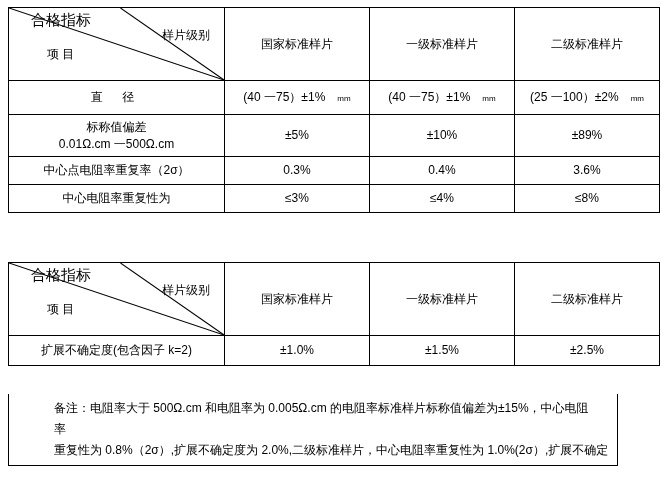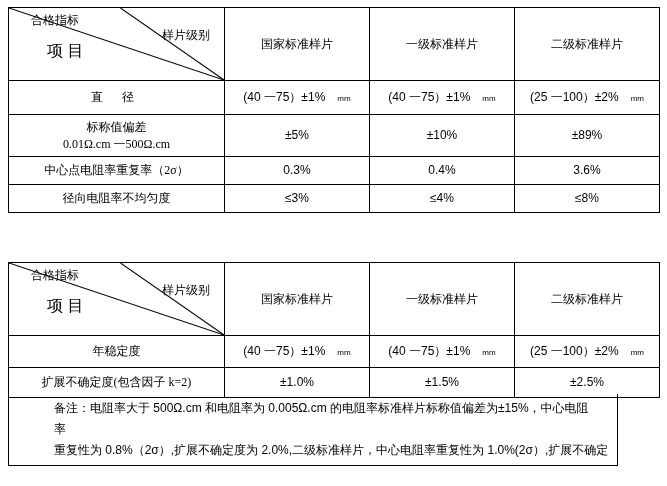--- a/index.html
+++ b/index.html
@@ -66,36 +66,36 @@
     position: absolute;
     right: 14px;
     top: 19px;
     font-size: 12px;
     white-space: nowrap;
   }
   .corner-cell .lbl-index {
     position: absolute;
     left: 22px;
     top: 4px;
-    font-size: 12px;
+    font-size: 15px;
     white-space: nowrap;
+    font-family: Liberation Mono, monospace;
   }
   .corner-cell .lbl-item {
     position: absolute;
     left: 38px;
     bottom: 18px;
-    font-size: 16px;
+    font-size: 12px;
     white-space: nowrap;
   }
   .hdr {
     font-size: 12px;
   }
   .rowlabel {
     font-size: 12px;
-    font-family: Liberation Serif, serif;
   }
   .wide-space {
     letter-spacing: 8px;
   }
   .small-unit {
     font-size: 8px;
     vertical-align: baseline;
     padding-left: 12px;
   }
   .two-line {
@@ -167,21 +167,21 @@
       </tr>
 
       <tr style="height:28px">
         <td class="rowlabel">中心点电阻率重复率（2σ）</td>
         <td>0.3%</td>
         <td>0.4%</td>
         <td>3.6%</td>
       </tr>
 
       <tr style="height:28px">
-        <td class="rowlabel">径向电阻率不均匀度</td>
+        <td class="rowlabel">中心电阻率重复性为</td>
         <td>≤3%</td>
         <td>≤4%</td>
         <td>≤8%</td>
       </tr>
     </tbody>
   </table>
 
   <table class="spec" id="table2">
     <colgroup>
       <col style="width:216px">
@@ -198,26 +198,20 @@
           </svg>
           <span class="lbl-grade">样片级别</span>
           <span class="lbl-index">合格指标</span>
           <span class="lbl-item">项  目</span>
         </td>
         <td class="hdr">国家标准样片</td>
         <td class="hdr">一级标准样片</td>
         <td class="hdr">二级标准样片</td>
       </tr>
 
-      <tr style="height:32px">
-        <td class="rowlabel">年稳定度</td>
-        <td><span>(40 一75）±1%</span><span class="small-unit">mm</span></td>
-        <td><span>(40 一75）±1%</span><span class="small-unit">mm</span></td>
-        <td><span>(25 一100）±2%</span><span class="small-unit">mm</span></td>
-      </tr>
 
       <tr style="height:30px">
         <td class="rowlabel">扩展不确定度(包含因子 k=2)</td>
         <td>±1.0%</td>
         <td>±1.5%</td>
         <td>±2.5%</td>
       </tr>
     </tbody>
   </table>
 

